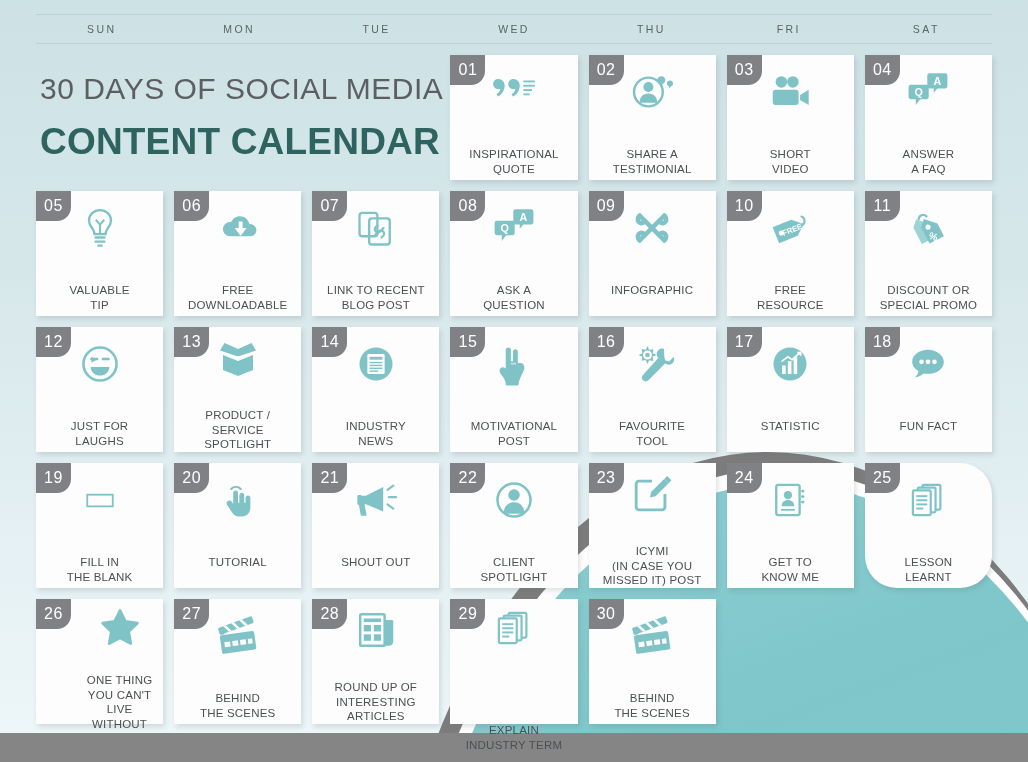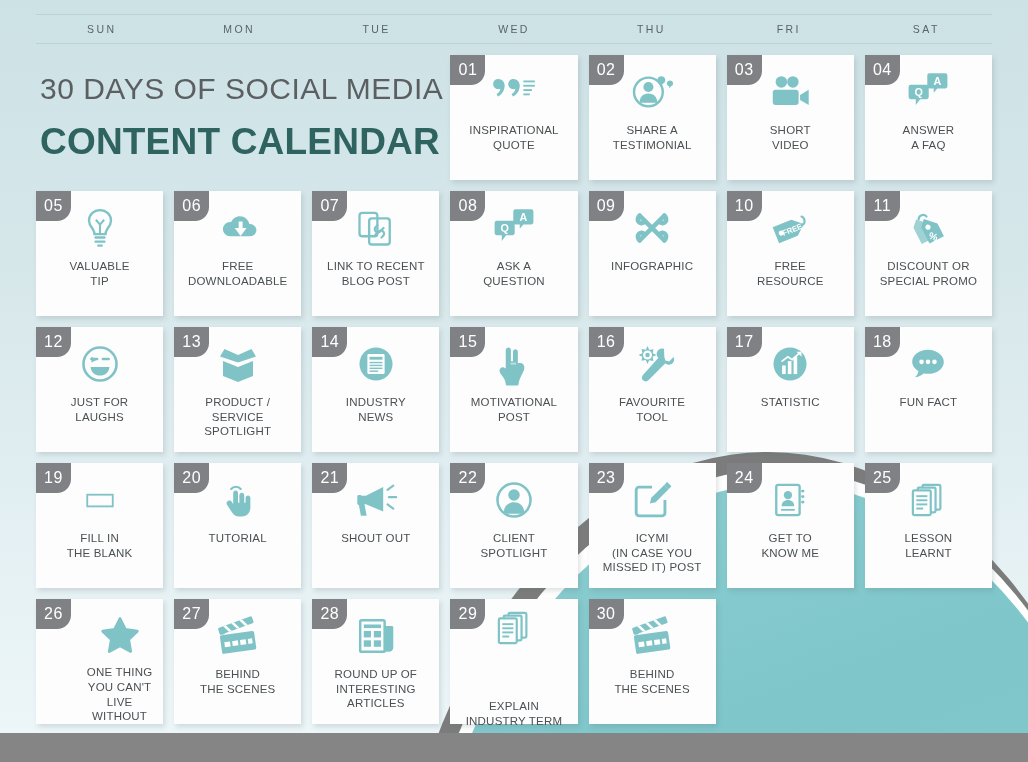--- a/index.html
+++ b/index.html
@@ -49,21 +49,21 @@
         display:flex;flex-direction:column;align-items:center;
         overflow:visible;}
   .badge{position:absolute;left:0;top:0;width:35px;height:30px;background:#7f8184;
          border-bottom-right-radius:14px;color:#fff;font-size:16px;
          display:flex;align-items:center;justify-content:center;
          letter-spacing:0.5px;}
   .icon-box{height:62px;display:flex;align-items:center;justify-content:center;
             margin-top:6px;width:100%;}
   .icon-box svg{display:block;}
   .card-label{font-size:11.5px;color:#4b5053;text-align:center;line-height:1.28;
-              letter-spacing:0.2px;padding:0 6px;}
+              letter-spacing:0.2px;padding:0 6px;margin-top:24px;}
 </style>
 </head>
 <body>
 
 <div class="canvas">
 
   <div class="swoosh">
     <div class="band gray"></div>
     <div class="band white"></div>
     <div class="band teal"></div>
@@ -374,21 +374,21 @@
               <circle cx="29" cy="25" r="6" fill="#7fc3c7"></circle>
               <path fill="#7fc3c7" d="M29 32c-5 0-9 3.4-9 7.6V41h18v-1.4c0-4.2-4-7.6-9-7.6z"></path>
               <rect x="19" y="45" width="20" height="2.6" fill="#7fc3c7"></rect>
               <rect x="48" y="17" width="5" height="4" rx="2" fill="#7fc3c7"></rect>
               <rect x="48" y="25" width="5" height="4" rx="2" fill="#7fc3c7"></rect>
               <rect x="48" y="33" width="5" height="4" rx="2" fill="#7fc3c7"></rect>
             </svg>
           </div>
           <div class="card-label">GET TO<br>KNOW ME</div>
         </div>
-        <div class="card" style="grid-area: 4 / 7;">
+        <div class="card" style="grid-area: 4 / 7; border-radius: 32px;">
           <div class="badge">25</div>
           <div class="icon-box">
             <svg width="44" height="46" viewBox="0 0 64 64" aria-hidden="true">
               <rect x="24" y="10" width="26" height="36" rx="2" fill="none" stroke="#7fc3c7" stroke-width="3.2"></rect>
               <rect x="17" y="14" width="26" height="36" rx="2" fill="#fdfdfd" stroke="#7fc3c7" stroke-width="3.2"></rect>
               <rect x="10" y="18" width="26" height="36" rx="2" fill="#fdfdfd" stroke="#7fc3c7" stroke-width="3.2"></rect>
               <rect x="15" y="25" width="16" height="2.8" fill="#7fc3c7"></rect>
               <rect x="15" y="31" width="16" height="2.8" fill="#7fc3c7"></rect>
               <rect x="15" y="37" width="16" height="2.8" fill="#7fc3c7"></rect>
               <rect x="15" y="43" width="10" height="2.8" fill="#7fc3c7"></rect>

